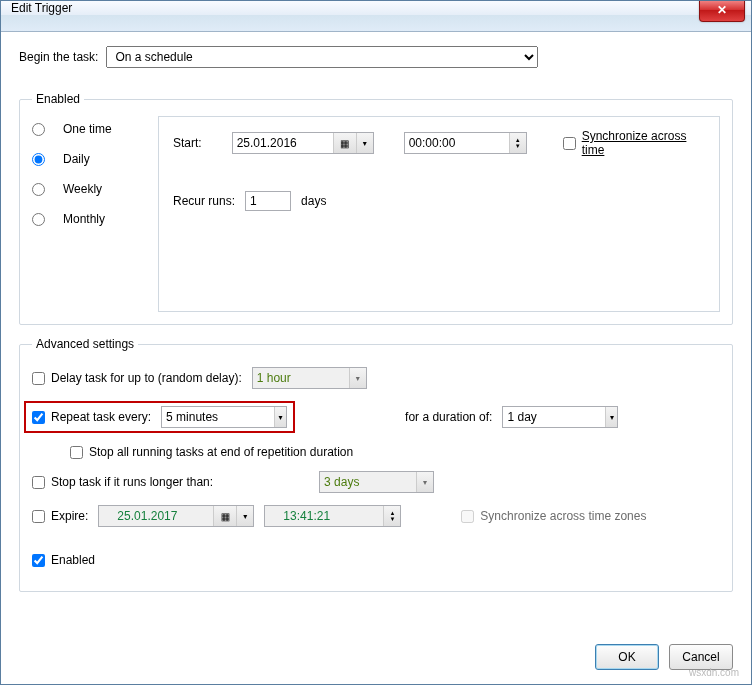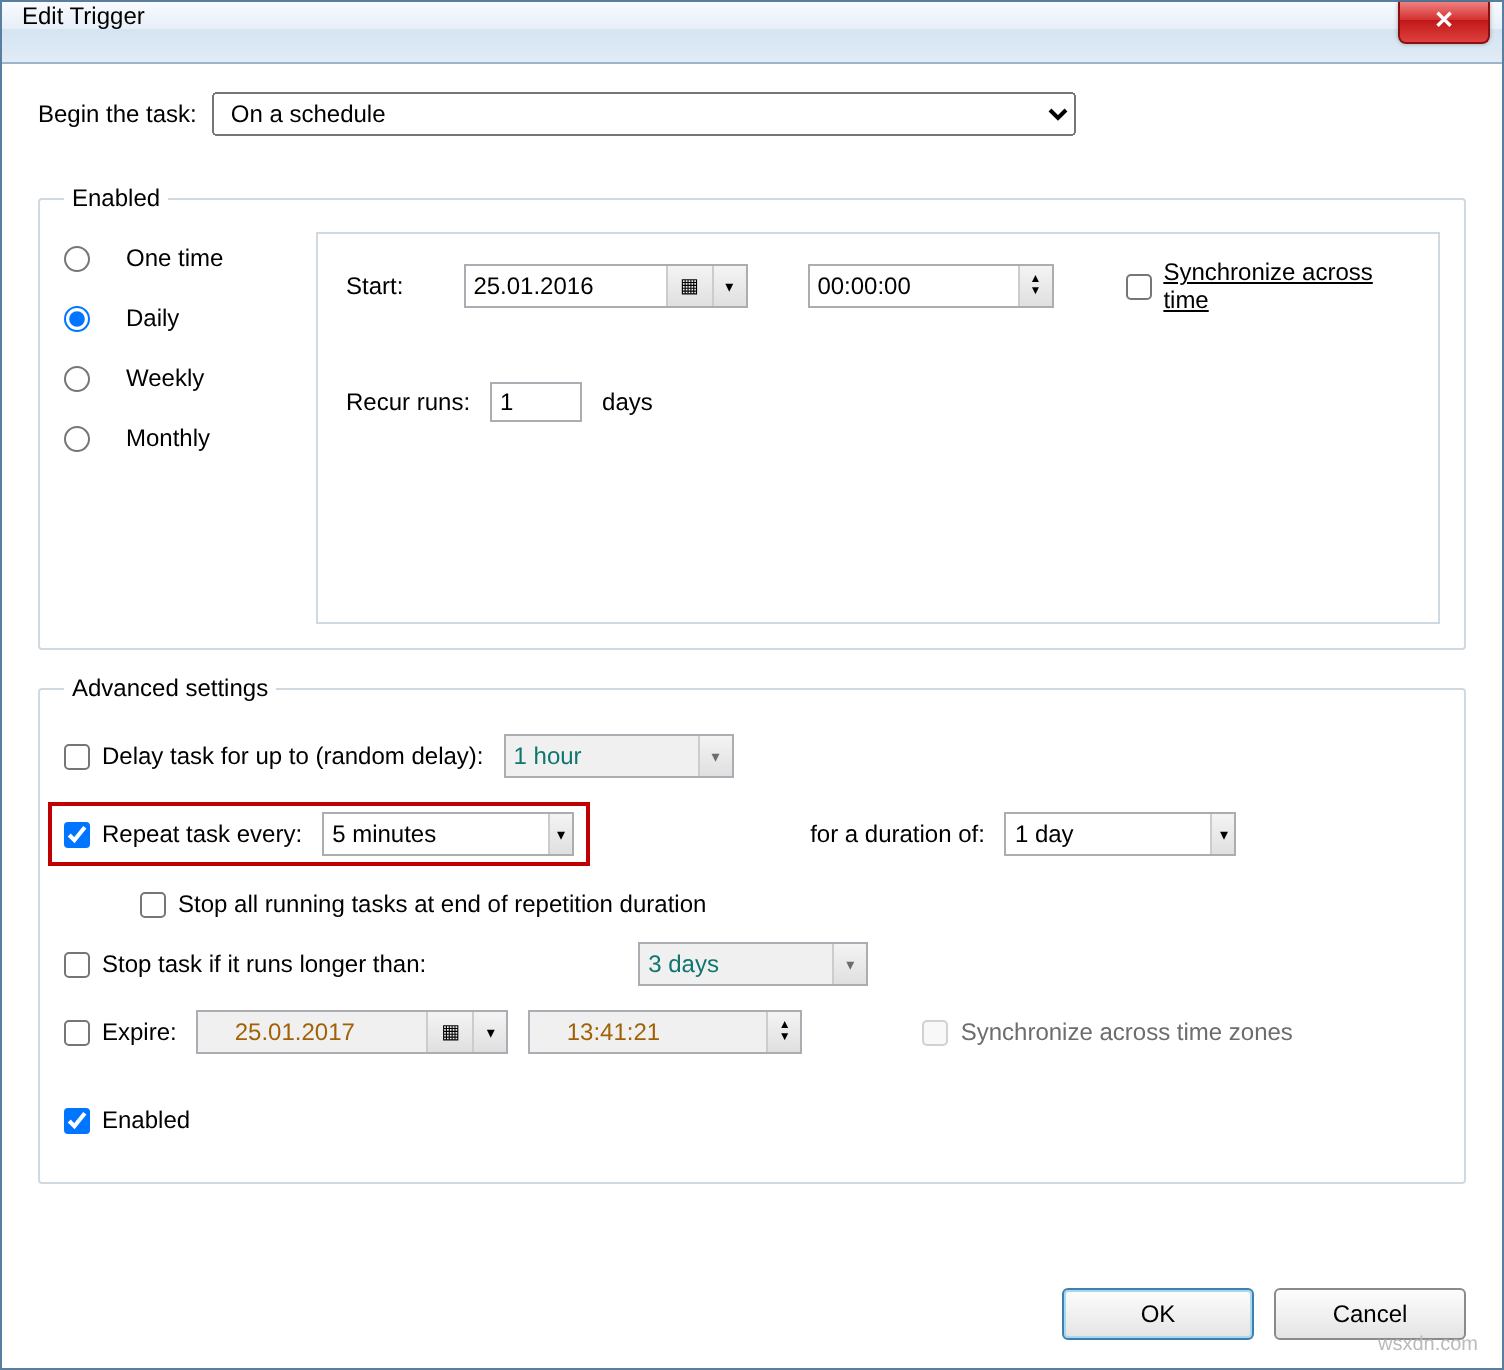--- a/index.html
+++ b/index.html
@@ -114,43 +114,43 @@
   .time-input input { width: 96px; }
   .time-input .spin { flex-direction: column; font-size:6px; line-height:6px; }
   .num-input { border:1px solid #abadb3; display:inline-block; }
   .num-input input { width: 36px; text-align:left; }
   .cb { display:inline-flex; align-items:center; gap:6px; }
   .cb input { margin:0; width:13px; height:13px; }
   .combo { display:inline-flex; border:1px solid #abadb3; height:20px; background:#fff; align-items:center; }
   .combo input { width: 88px; }
   .combo.wide input { width: 88px; }
   .combo.disabled { background:#f0f0f0; color:#6d6d6d; }
-  .combo.disabled input { background:transparent; color:#0f766e; }
+  .combo.disabled input { background:transparent; color:#4d7c0f; }
   .date-input.disabled, .time-input.disabled { background:#f0f0f0; }
-  .date-input.disabled input, .time-input.disabled input { background:transparent; color:#a16207;padding-left:18px; }
+  .date-input.disabled input, .time-input.disabled input { background:transparent; color:#15803d;padding-left:18px; }
   .disabled-text { color:#6d6d6d; }
   .adv-row { display:flex; align-items:center; gap:10px; margin: 6px 0 12px 0; }
   .adv-sub { margin-left: 38px; }
   .highlight {
     border: 2px solid #c00000;
     padding: 3px 6px;
     margin-left: -8px;
     display: inline-flex;
     align-items: center;
     gap: 10px;
   }
   .footer {
     display:flex;
     justify-content:flex-end;
     gap:10px;
     padding: 8px 0 0 0;
     margin-top: auto;
   }
   button.push {
-    width: 96px;
+    width: 64px;
     height: 26px;
     font-family: inherit;
     font-size: 12px;
     border: 1px solid #8a8a8a;
     background: linear-gradient(to bottom,#fdfdfd,#e4e4e4);
     border-radius: 3px;
   }
   button.push.default {
     border: 1px solid #3c7fb1;
     box-shadow: 0 0 0 1px #a8d8f0 inset;

